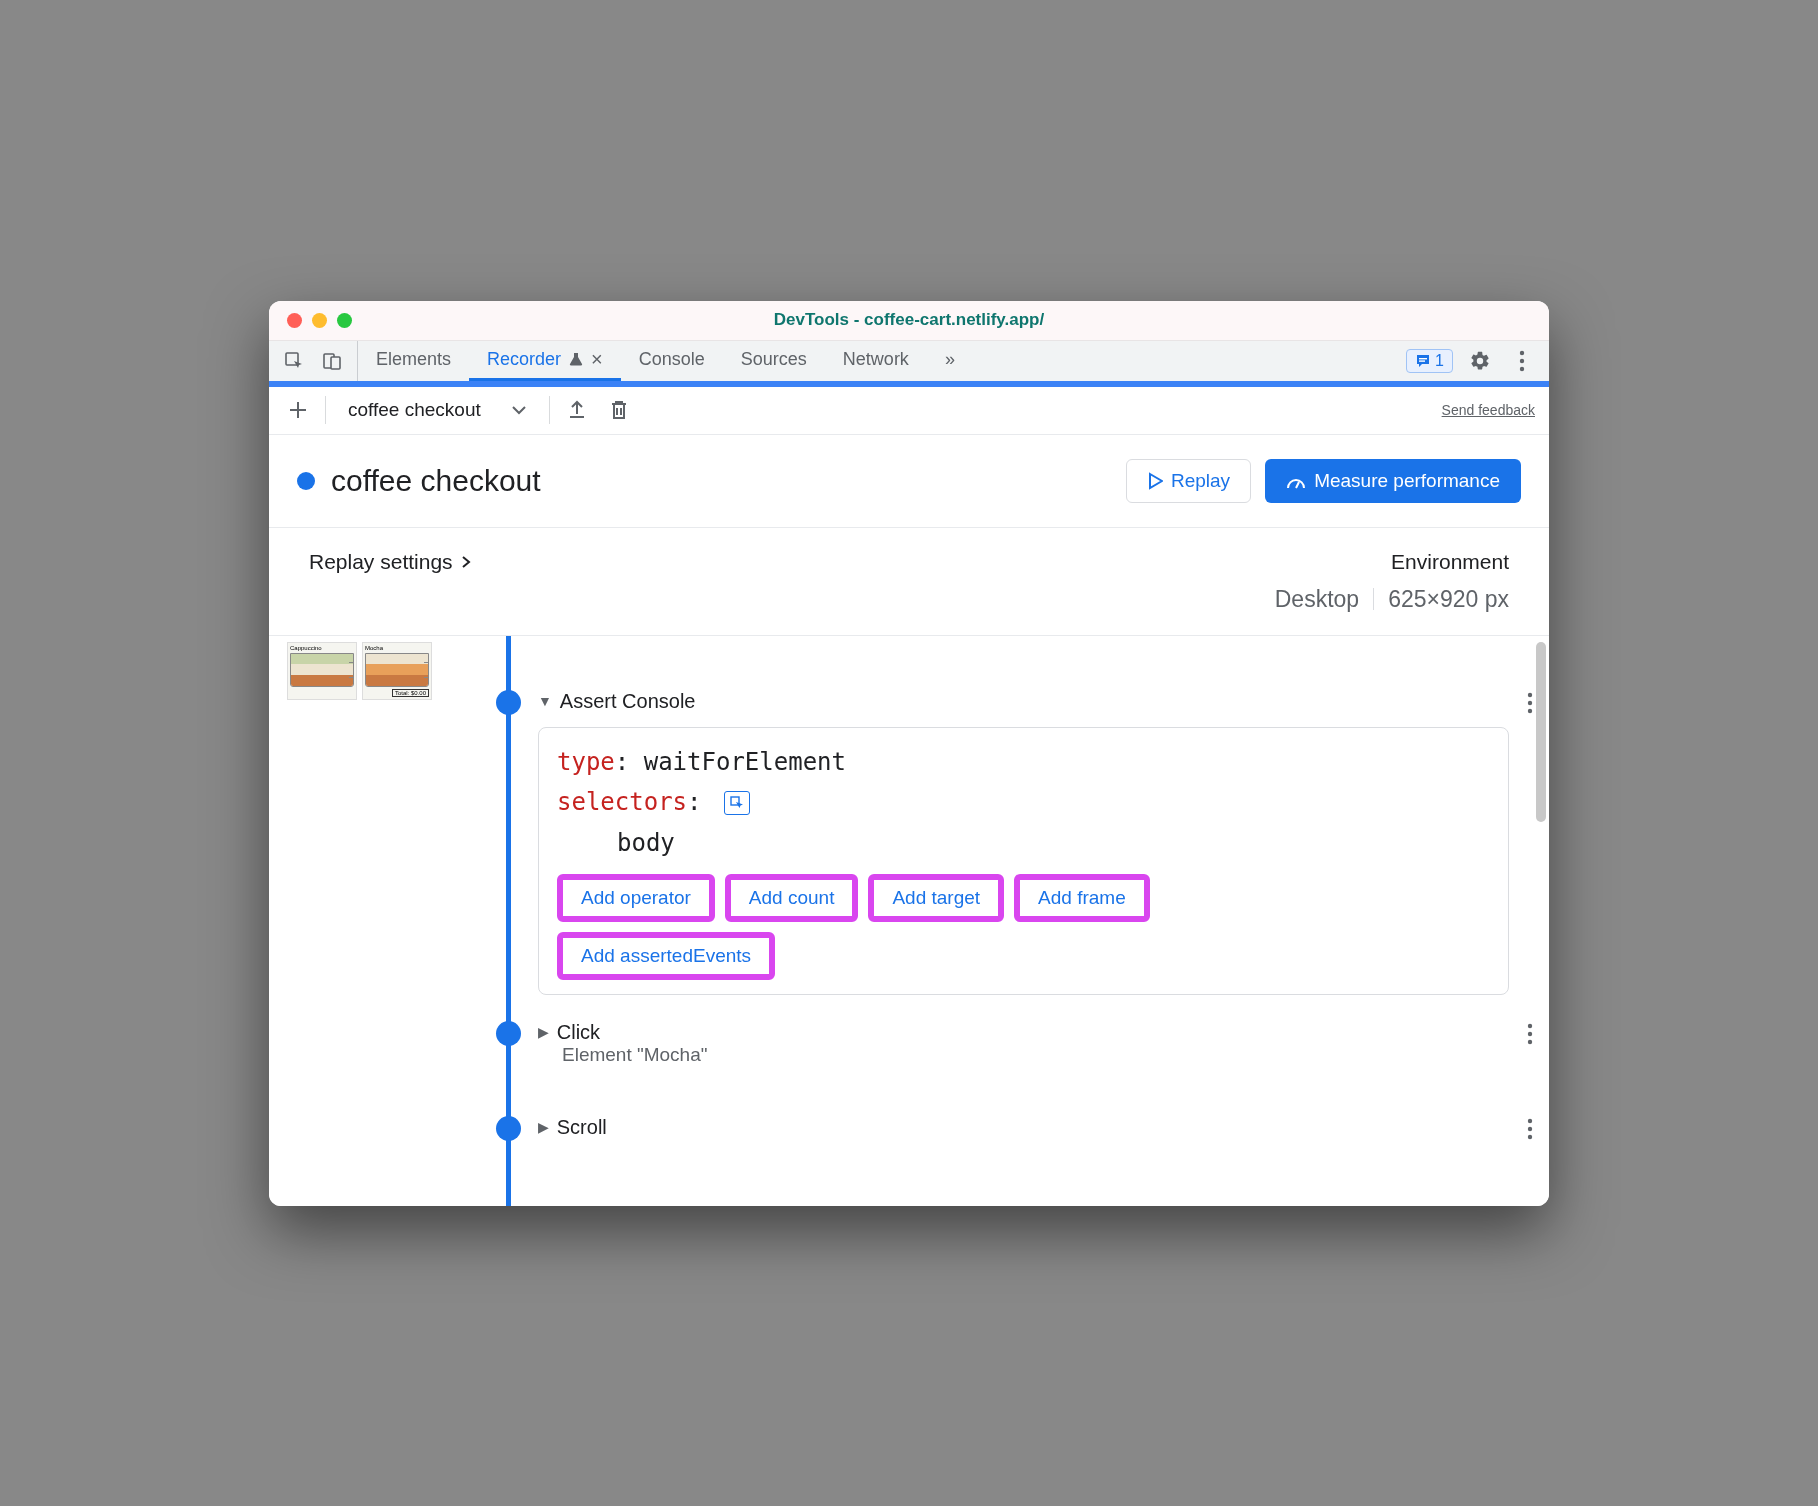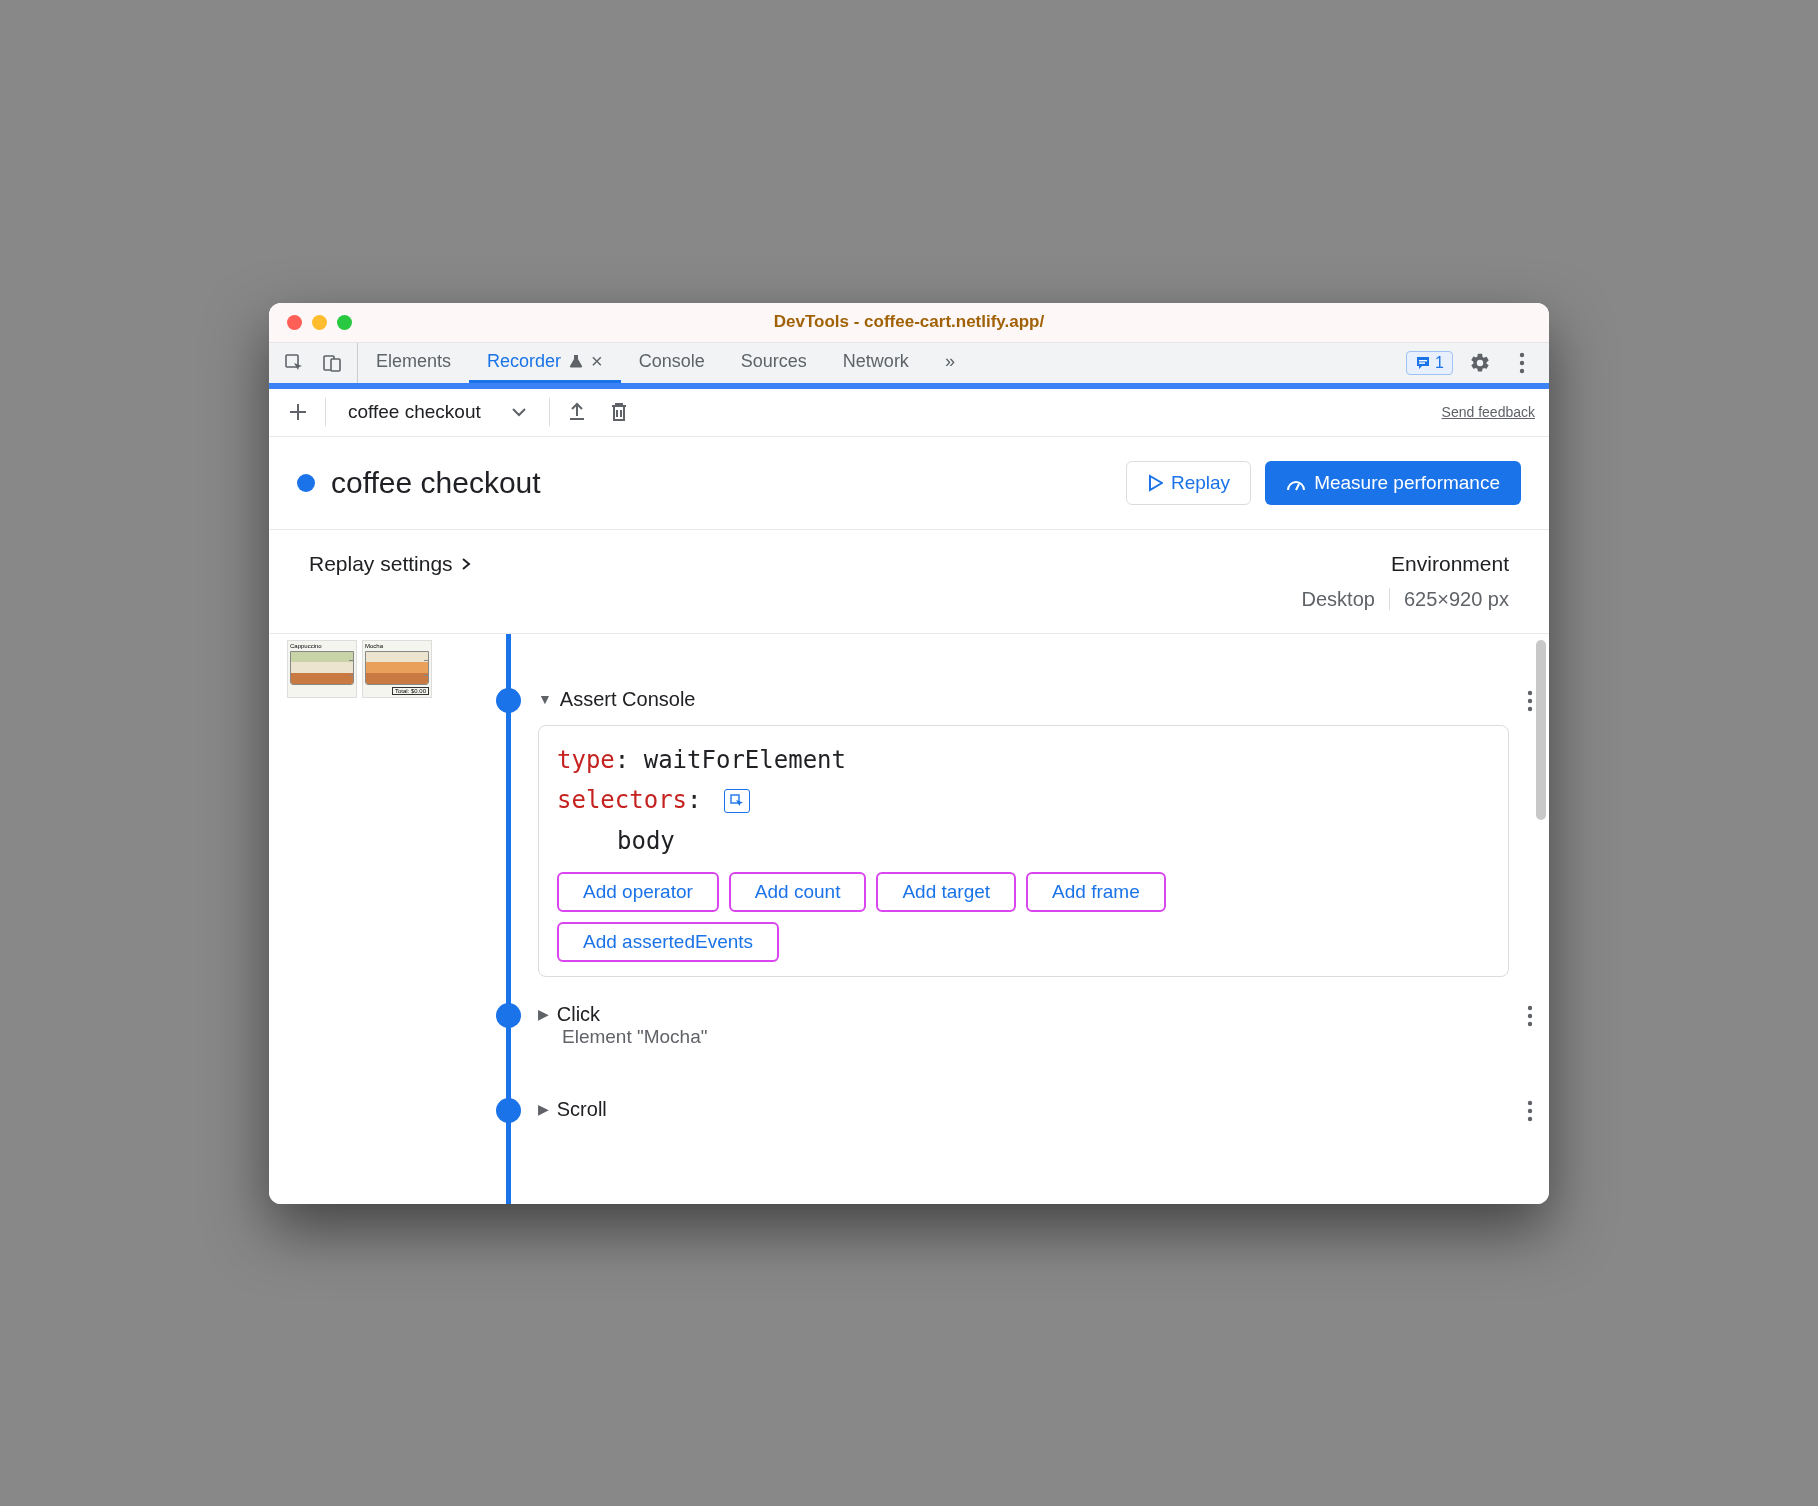--- a/index.html
+++ b/index.html
@@ -37,21 +37,21 @@
 }
 .dot.red { background: #ff5f57; }
 .dot.yellow { background: #febc2e; }
 .dot.green { background: #28c840; }
 .title {
   position: absolute;
   left: 50%;
   transform: translateX(-50%);
   font-weight: 600;
   font-size: 17px;
-  color: #a16207;
+  color: #0f766e;
 }
 .devtools-tabs {
   height: 46px;
   background: #f1f3f4;
   border-bottom: 6px solid #3b82f6;
   display: flex;
   align-items: stretch;
 }
 .tabs-left {
   display: flex;
@@ -151,21 +151,21 @@
 .btn-primary { background:#1a73e8; color:#fff; }
 .settings-row {
   padding: 22px 40px;
   display:flex;
   border-bottom:1px solid #e8eaed;
 }
 .settings-col { flex:1; display:flex; flex-direction:column; gap:12px; }
 .settings-col.right { align-items:flex-end; }
 .settings-heading { font-size:21px; color:#202124; display:flex; align-items:center; gap:8px; font-weight:400;}
 .settings-sub { font-size:19px; color:#5f6368; }
-.env-row { display:flex; gap:14px; align-items:center; font-size:20px; color:#5f6368;}
+.env-row { display:flex; gap:14px; align-items:center; font-size:23px; color:#5f6368;}
 .env-row .vd { width:1px; height:22px; background:#dadce0; }
 .timeline-area {
   display:flex;
   position:relative;
   background:#fff;
   height: 570px;
   overflow:hidden;
 }
 .screenshot-thumb {
   position:absolute;
@@ -267,23 +267,23 @@
   width:26px; height:24px;
   border:1px solid #1a73e8;
   border-radius:3px;
   align-items:center; justify-content:center;
   color:#1a73e8;
   vertical-align:middle;
   margin-left:8px;
 }
 .chip-row{ display:flex; flex-wrap:wrap; gap:10px; margin-top:10px;}
 .chip{
-  border:2px solid #d946ef;
+  border:6px solid #d946ef;
   border-radius:6px;
-  padding:7px 24px;
+  padding:7px 18px;
   color:#1a73e8;
   font-size:19px;
   cursor:pointer;
 }
 .scrollbar-track{
   position:absolute;
   right:3px; top:6px;
   width:10px; height:180px;
   background:#c8c8c8;
   border-radius:5px;

